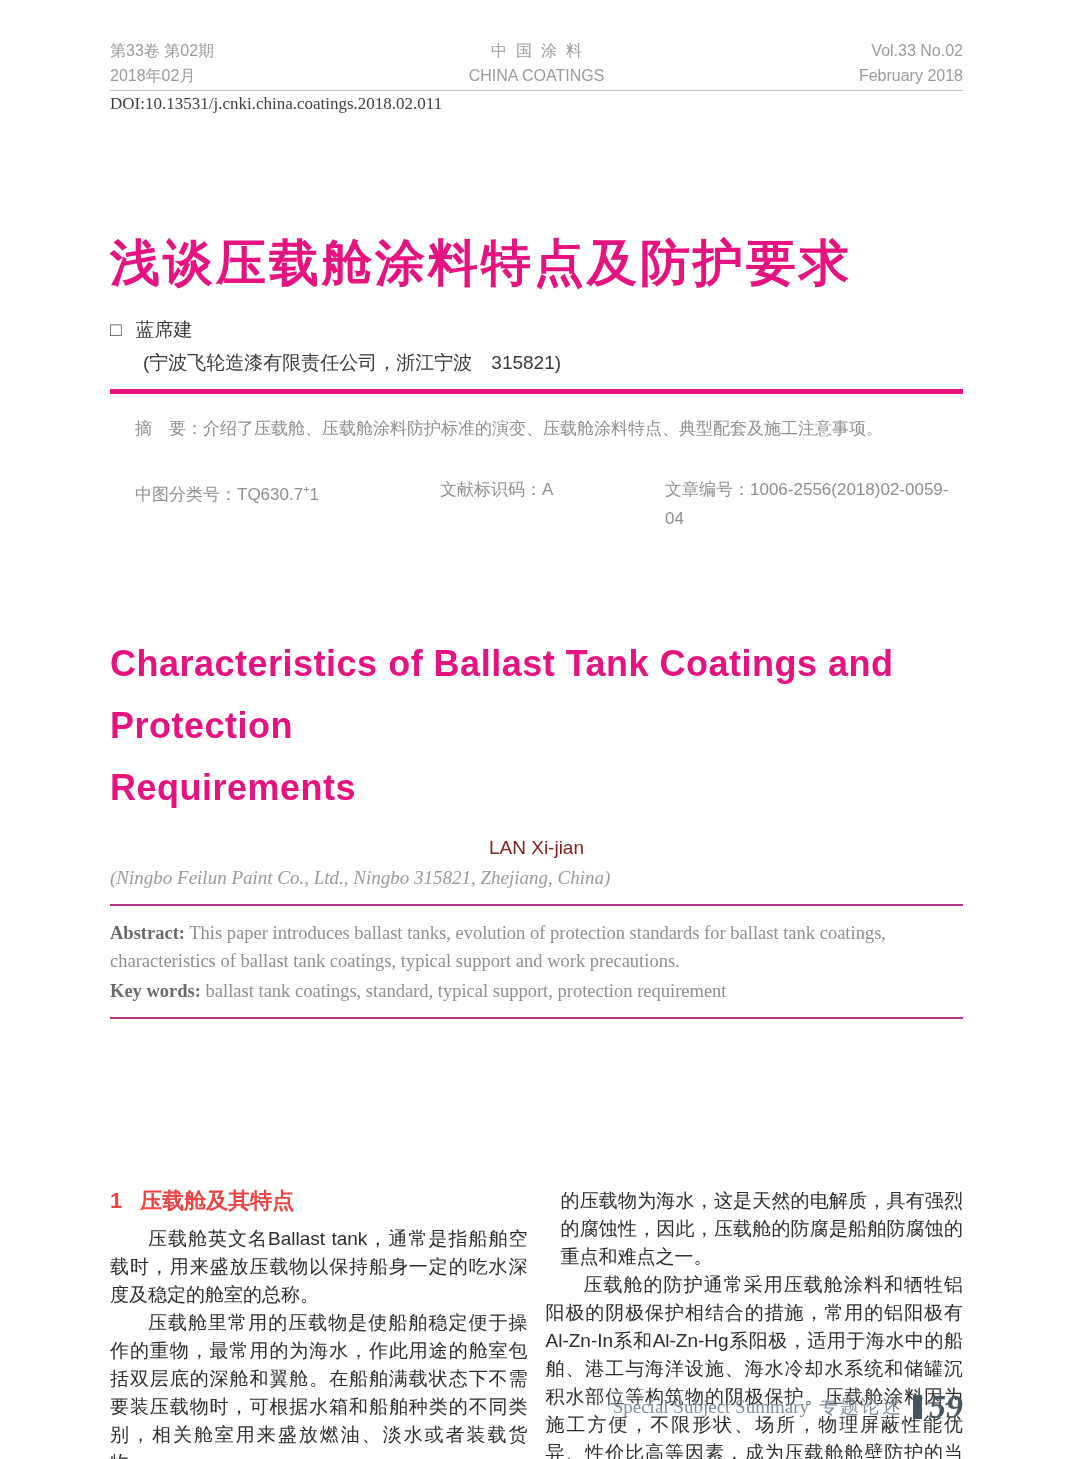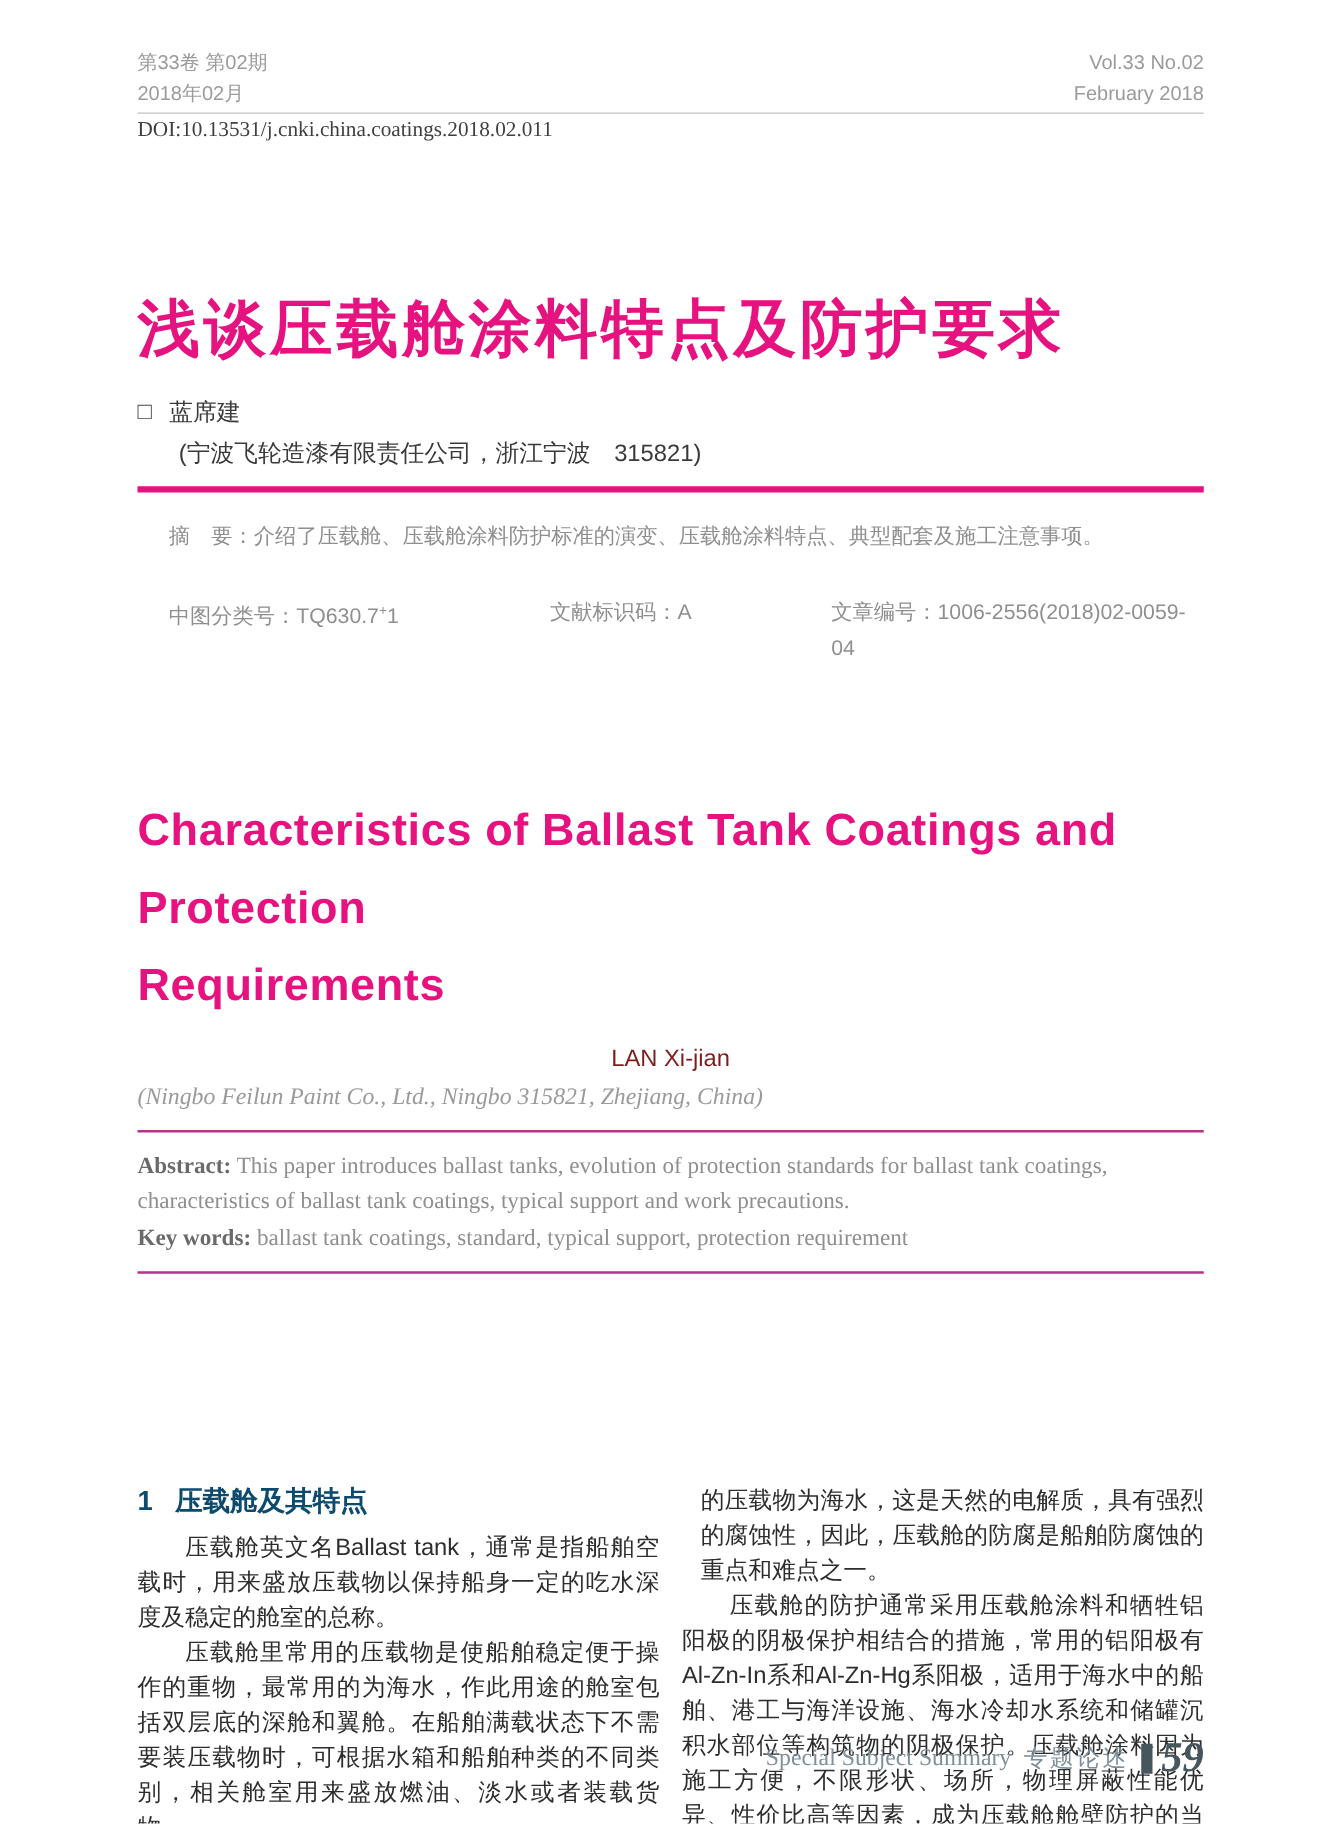--- a/index.html
+++ b/index.html
@@ -43,21 +43,21 @@
   .en-affil { margin-top:8px; font-family:"Liberation Serif", serif; font-style:italic; font-size:19px; color:#9a9a9a; }
   .thin-rule { margin-top:15px; height:2px; background:#b5338b; }
   .en-abs { margin-top:13px; font-family:"Liberation Serif", serif; font-size:18.5px; line-height:28px; color:#8f8f8f; }
   .en-abs b { color:#6a6a6a; }
   .en-abs .kw { margin-top:2px; }
   .thin-rule2 { margin-top:12px; height:2px; background:#b5338b; }
 
   
   .body-cols { display:flex; gap:18px; margin-top:168px; }
   .col { flex:1; font-size:19px; line-height:28px; color:#2d2d2d; text-align:justify; }
-  .sec-head { color:#0c4a6e; font-size:22px; font-weight:bold; margin-bottom:10px; }
+  .sec-head { color:#ef4444; font-size:22px; font-weight:bold; margin-bottom:10px; }
   .sec-head .sec-num { margin-right:18px; }
   .col p { text-indent:2em; }
   .col p.no-indent { text-indent:0;margin-left:15px; }
 
   
   .page-footer {
     position:absolute; right:112px; top:1388px;
     display:flex; align-items:center;
     font-family:"Liberation Serif", serif; color:#7d8f9a; font-size:19px;
   }
@@ -68,20 +68,24 @@
 </head>
 <body>
 
 <div class="page">
   <div class="content">
 
     <div class="jheader">
       <div class="hl">
         <div>第33卷 第02期</div>
         <div>2018年02月</div>
+      </div>
+      <div class="hc">
+        <div class="cn">中国涂料</div>
+        <div>CHINA COATINGS</div>
       </div>
       <div class="hr">
         <div>Vol.33  No.02</div>
         <div>February 2018</div>
       </div>
     </div>
     <div class="hrule"></div>
     <div class="doi-line">DOI:10.13531/j.cnki.china.coatings.2018.02.011</div>
 
     <h1 class="cn-title">浅谈压载舱涂料特点及防护要求</h1>

